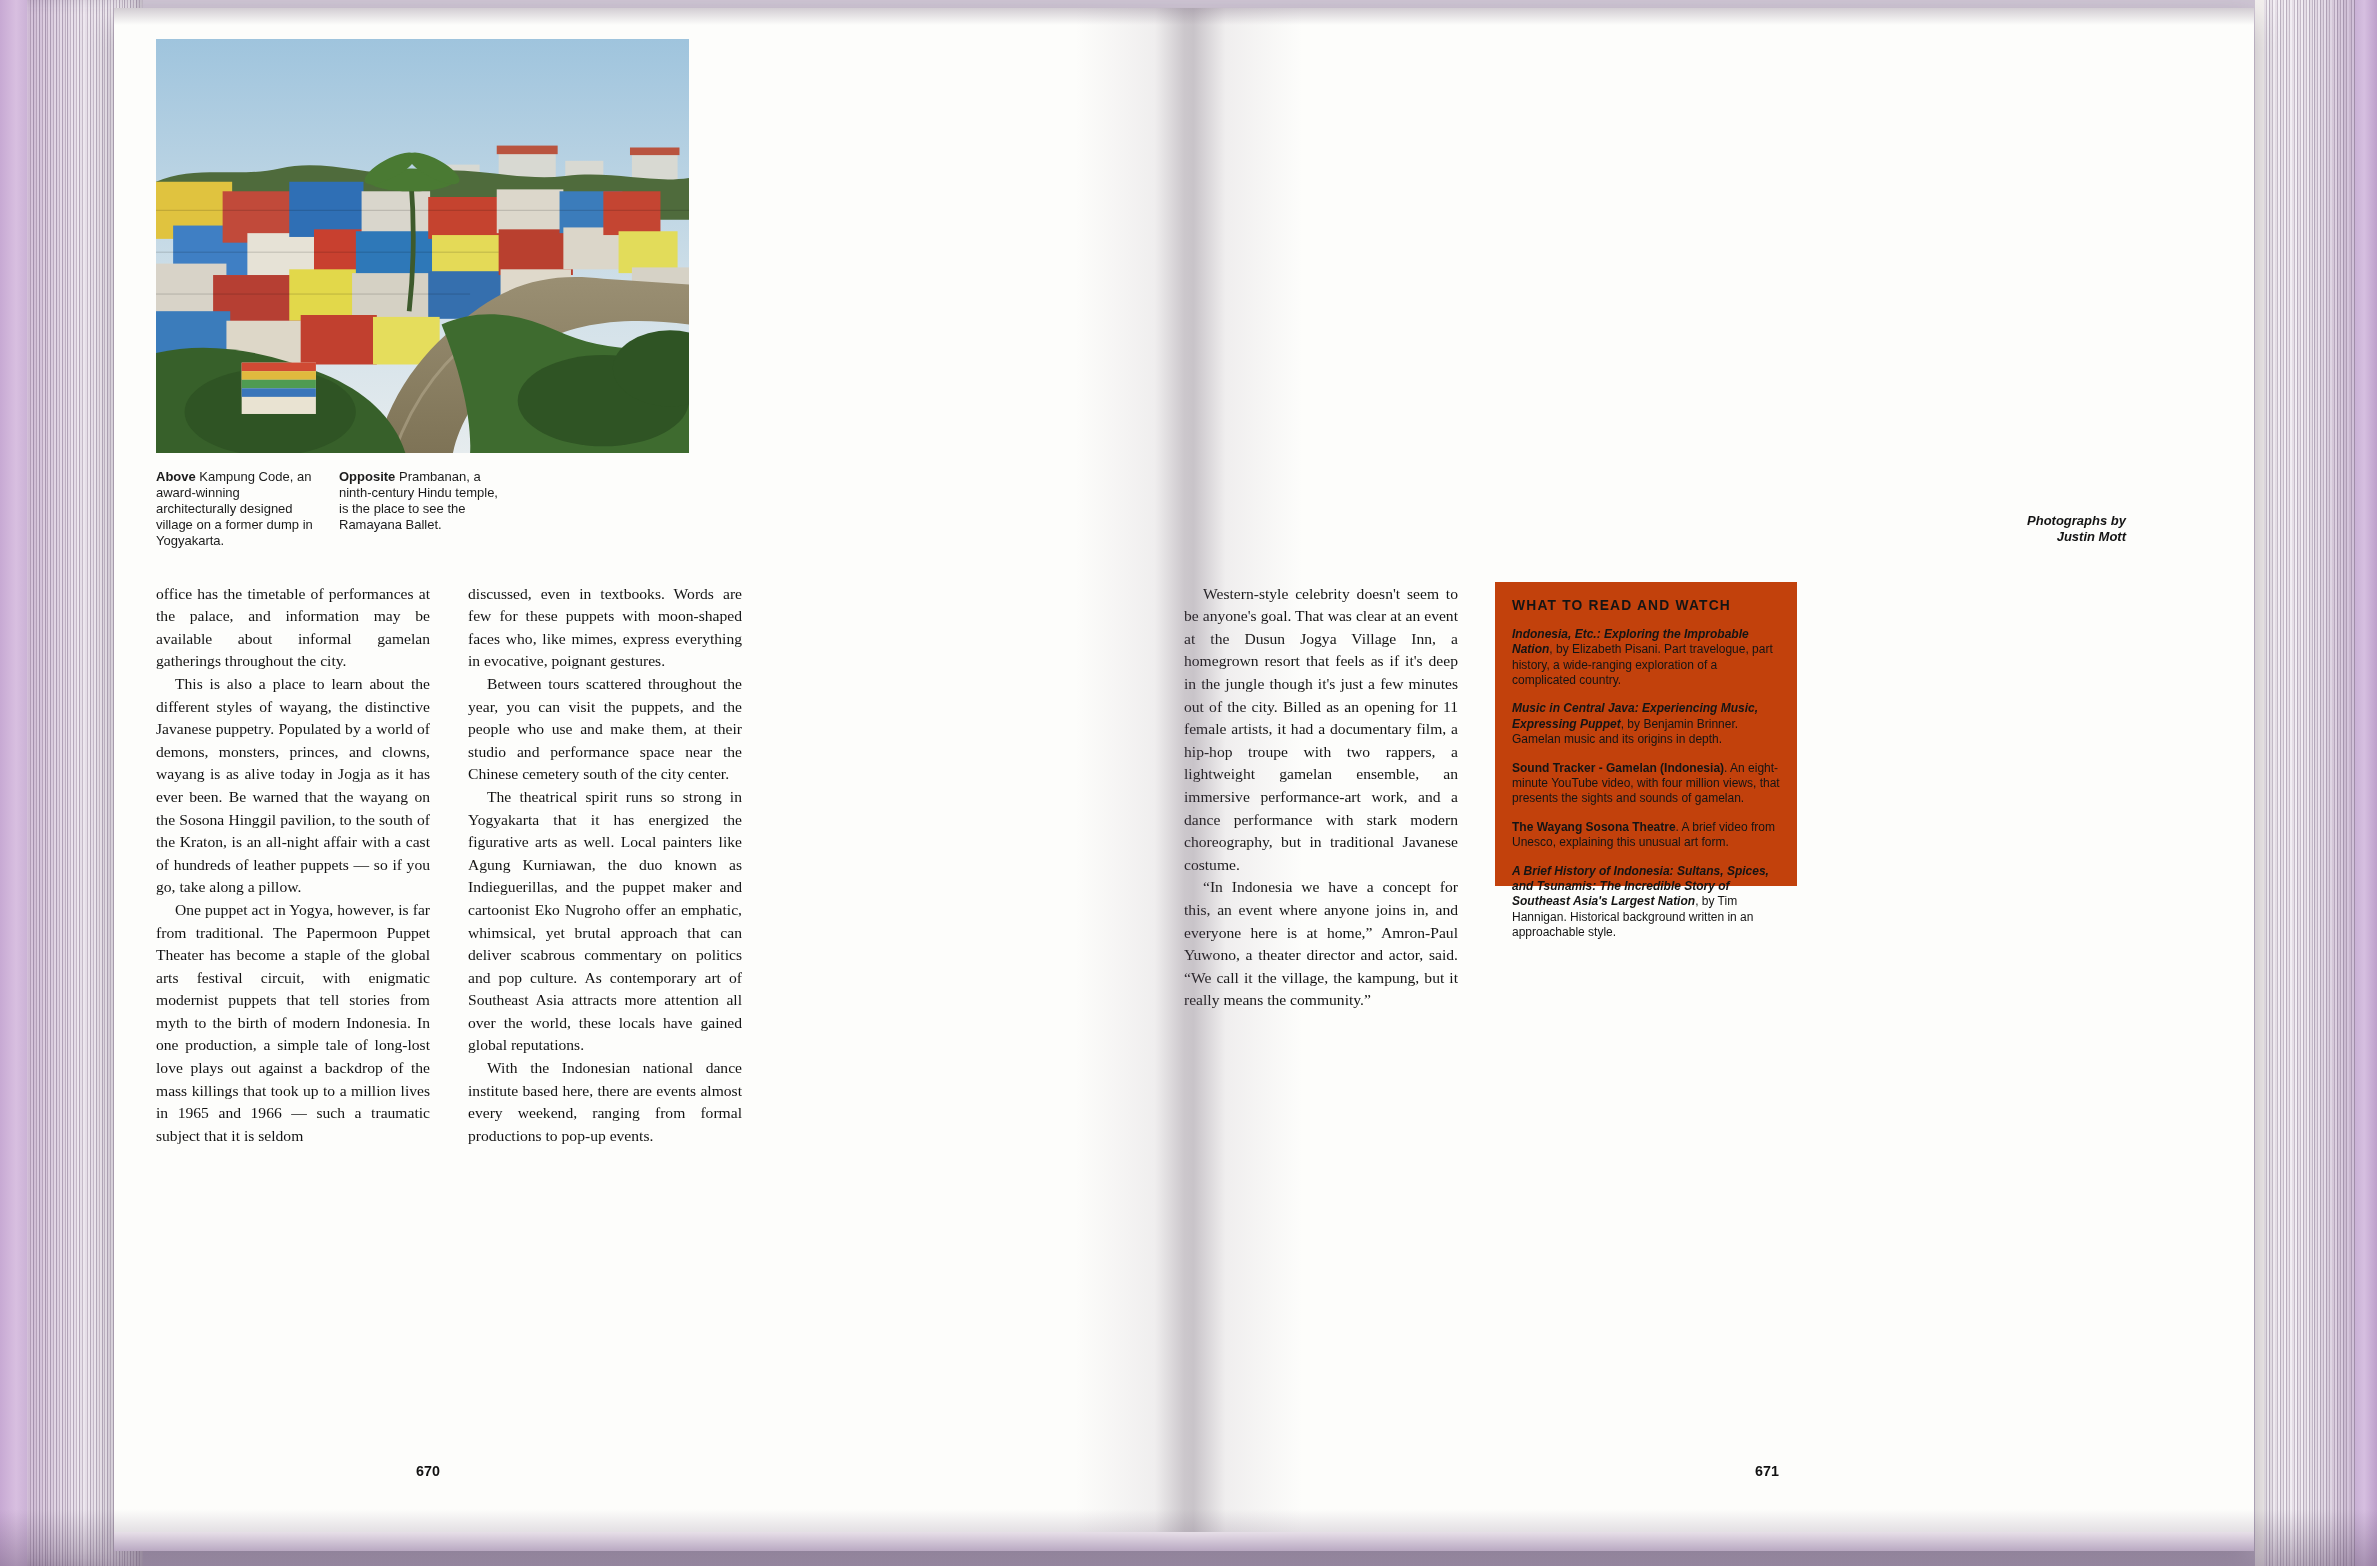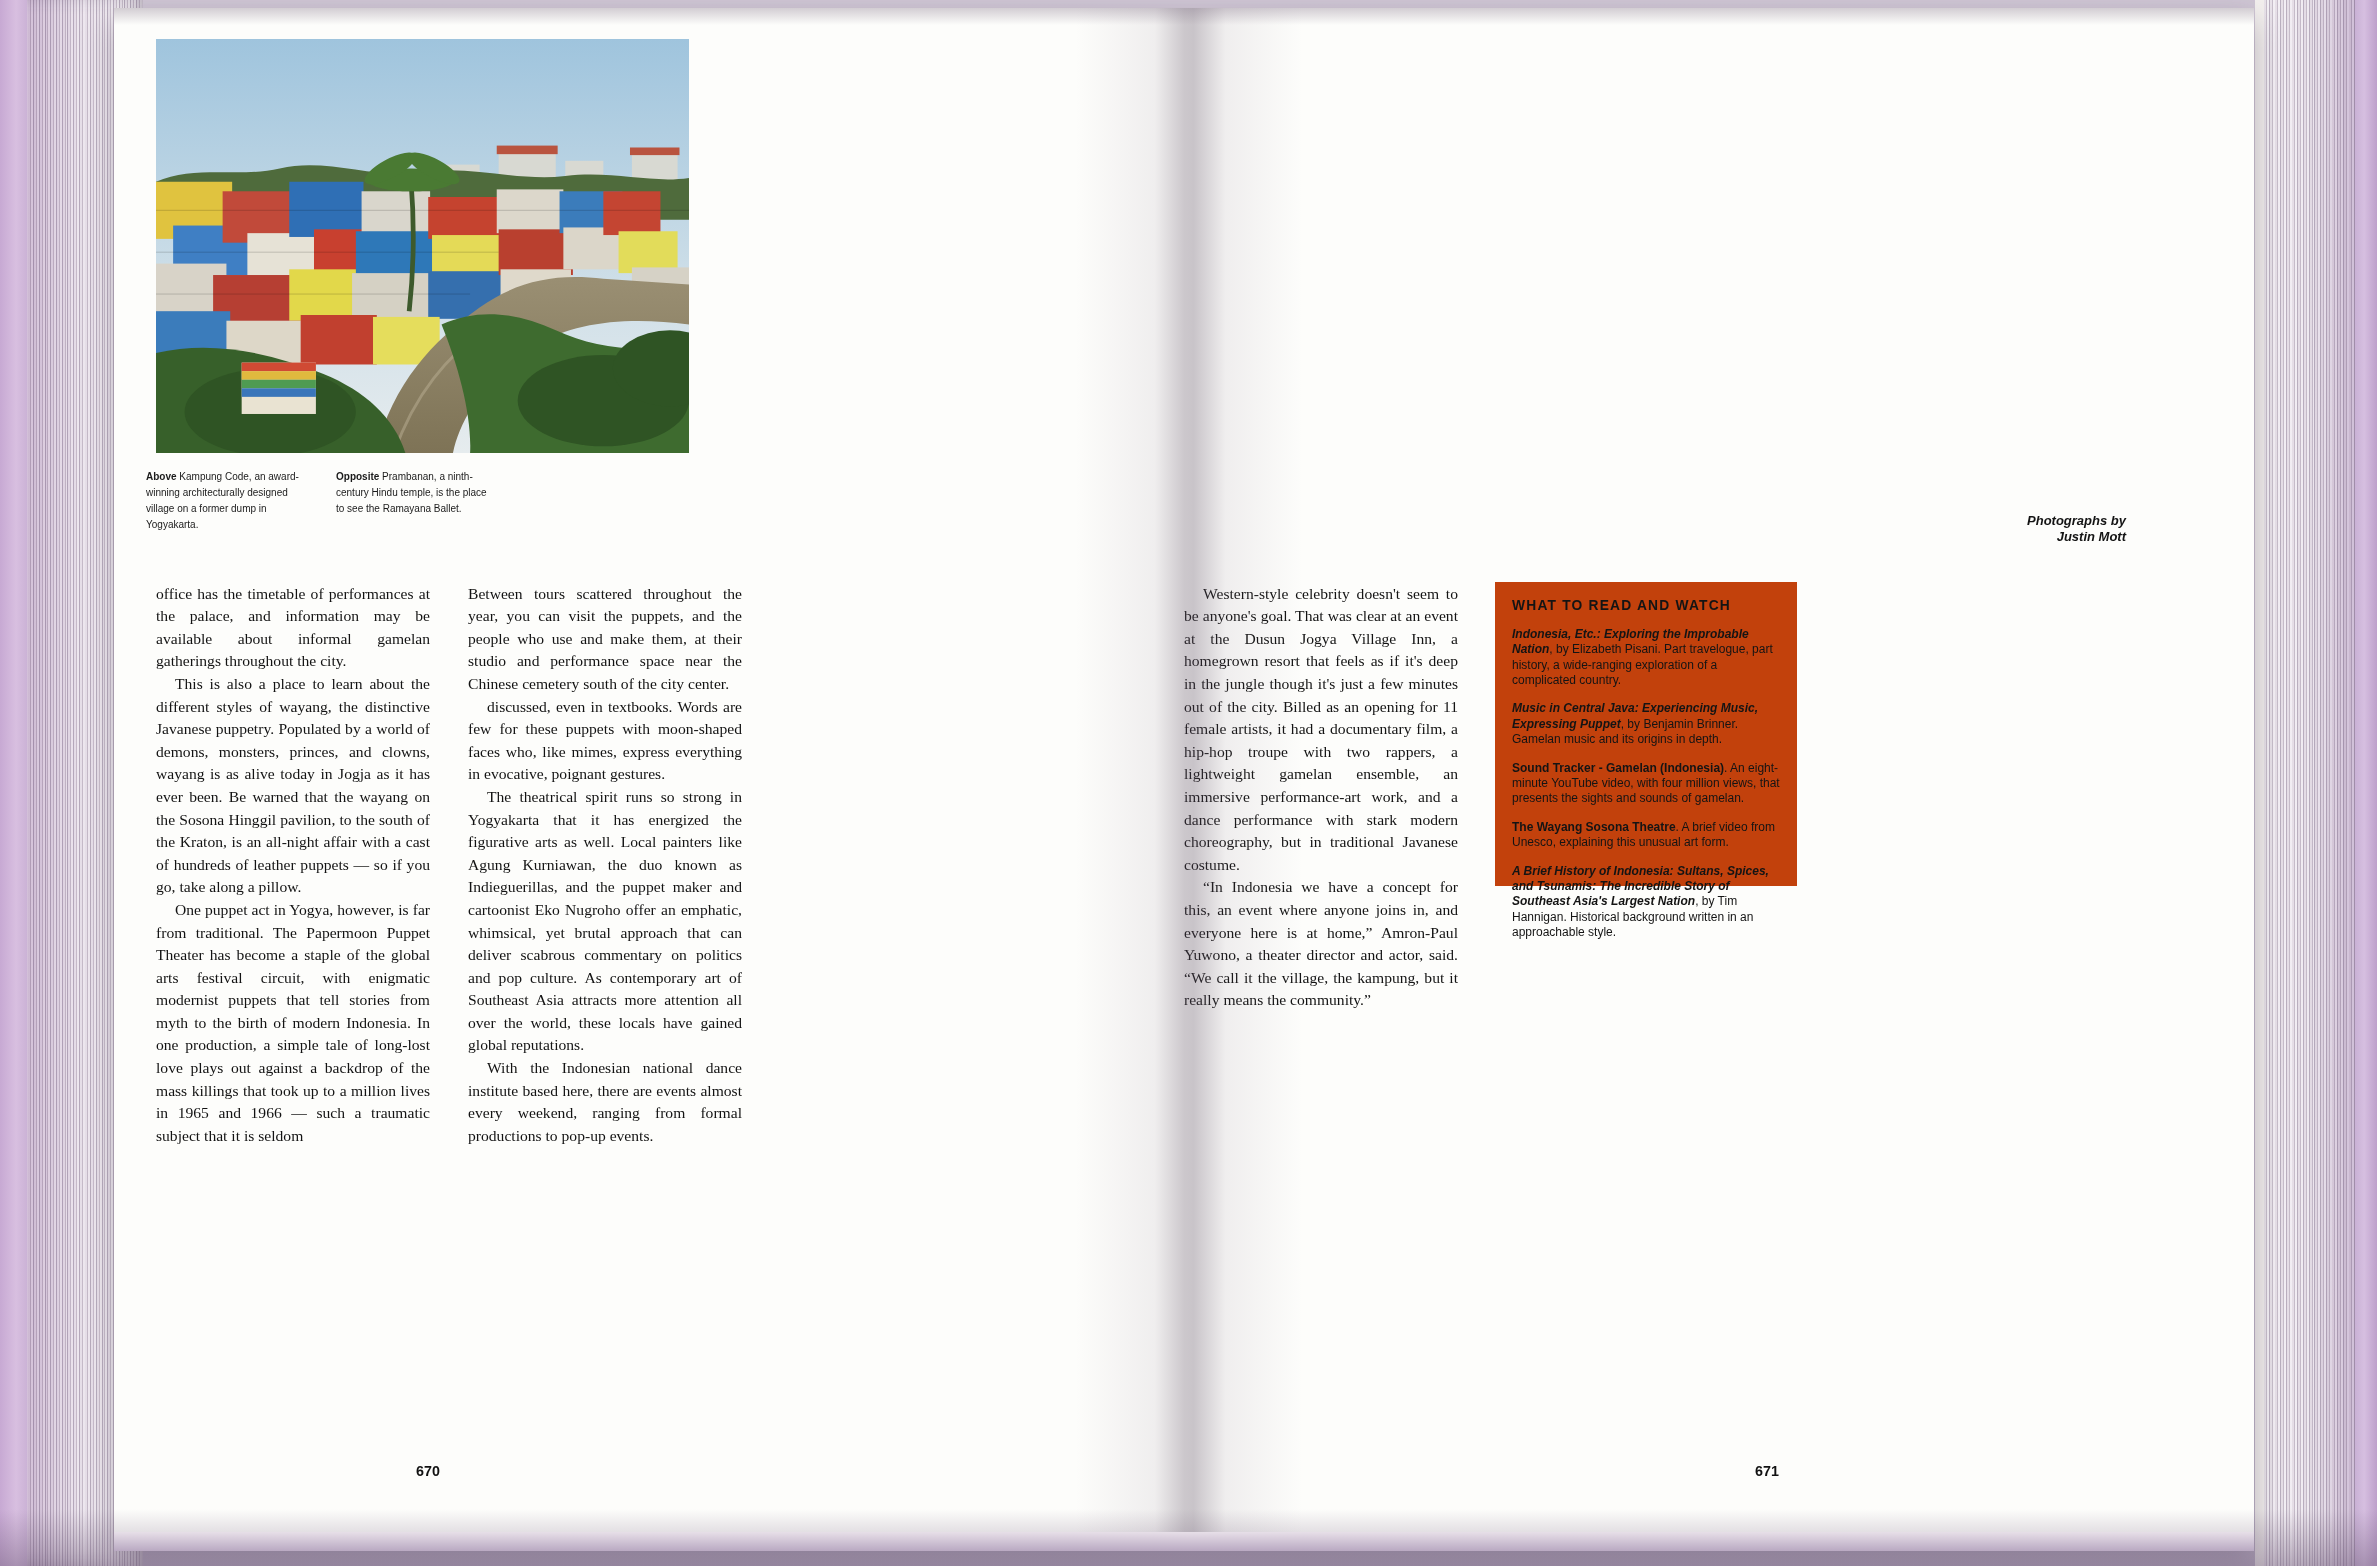--- a/index.html
+++ b/index.html
@@ -134,27 +134,27 @@
     position: absolute;
     overflow: hidden;
     background: #9db;
   }
   .photo-left  { left: 42px;  top: 31px; width: 533px; height: 414px; }
   .photo svg { display:block; width:100%; height:100%; }
 
   
   .caption-row {
     position: absolute;
-    left: 32px;
+    left: 42px;
     top: 461px;
     width: 533px;
     display: flex;
-    gap: 30px;
+    gap: 23px;
     font-family: "Liberation Sans", sans-serif;
-    font-size: 10px;
+    font-size: 13px;
     line-height: 16px;
     color: #1b1b1b;
   }
   .caption-col { width: 160px; }
   .caption-col b { font-weight: 700; }
   .credit {
     position: absolute;
     right: 128px;
     top: 461px;
     text-align: right;
@@ -377,22 +377,22 @@
         </div>
       </div>
 
       <div class="col col-1">
         <p>office has the timetable of performances at the palace, and information may be available about informal gamelan gatherings throughout the city.</p>
         <p>This is also a place to learn about the different styles of wayang, the distinctive Javanese puppetry. Populated by a world of demons, monsters, princes, and clowns, wayang is as alive today in Jogja as it has ever been. Be warned that the wayang on the Sosona Hinggil pavilion, to the south of the Kraton, is an all-night affair with a cast of hundreds of leather puppets — so if you go, take along a pillow.</p>
         <p>One puppet act in Yogya, however, is far from traditional. The Papermoon Puppet Theater has become a staple of the global arts festival circuit, with enigmatic modernist puppets that tell stories from myth to the birth of modern Indonesia. In one production, a simple tale of long-lost love plays out against a backdrop of the mass killings that took up to a million lives in 1965 and 1966 — such a traumatic subject that it is seldom</p>
       </div>
 
       <div class="col col-2">
+        <p>discussed, even in textbooks. Words are few for these puppets with moon-shaped faces who, like mimes, express everything in evocative, poignant gestures.</p>
         <p>Between tours scattered throughout the year, you can visit the puppets, and the people who use and make them, at their studio and performance space near the Chinese cemetery south of the city center.</p>
-        <p>discussed, even in textbooks. Words are few for these puppets with moon-shaped faces who, like mimes, express everything in evocative, poignant gestures.</p>
         <p>The theatrical spirit runs so strong in Yogyakarta that it has energized the figurative arts as well. Local painters like Agung Kurniawan, the duo known as Indieguerillas, and the puppet maker and cartoonist Eko Nugroho offer an emphatic, whimsical, yet brutal approach that can deliver scabrous commentary on politics and pop culture. As contemporary art of Southeast Asia attracts more attention all over the world, these locals have gained global reputations.</p>
         <p>With the Indonesian national dance institute based here, there are events almost every weekend, ranging from formal productions to pop-up events.</p>
       </div>
 
       <div class="folio folio-left">670</div>
     </div>
 
     <div class="page page-right">
 
       <div class="credit">

